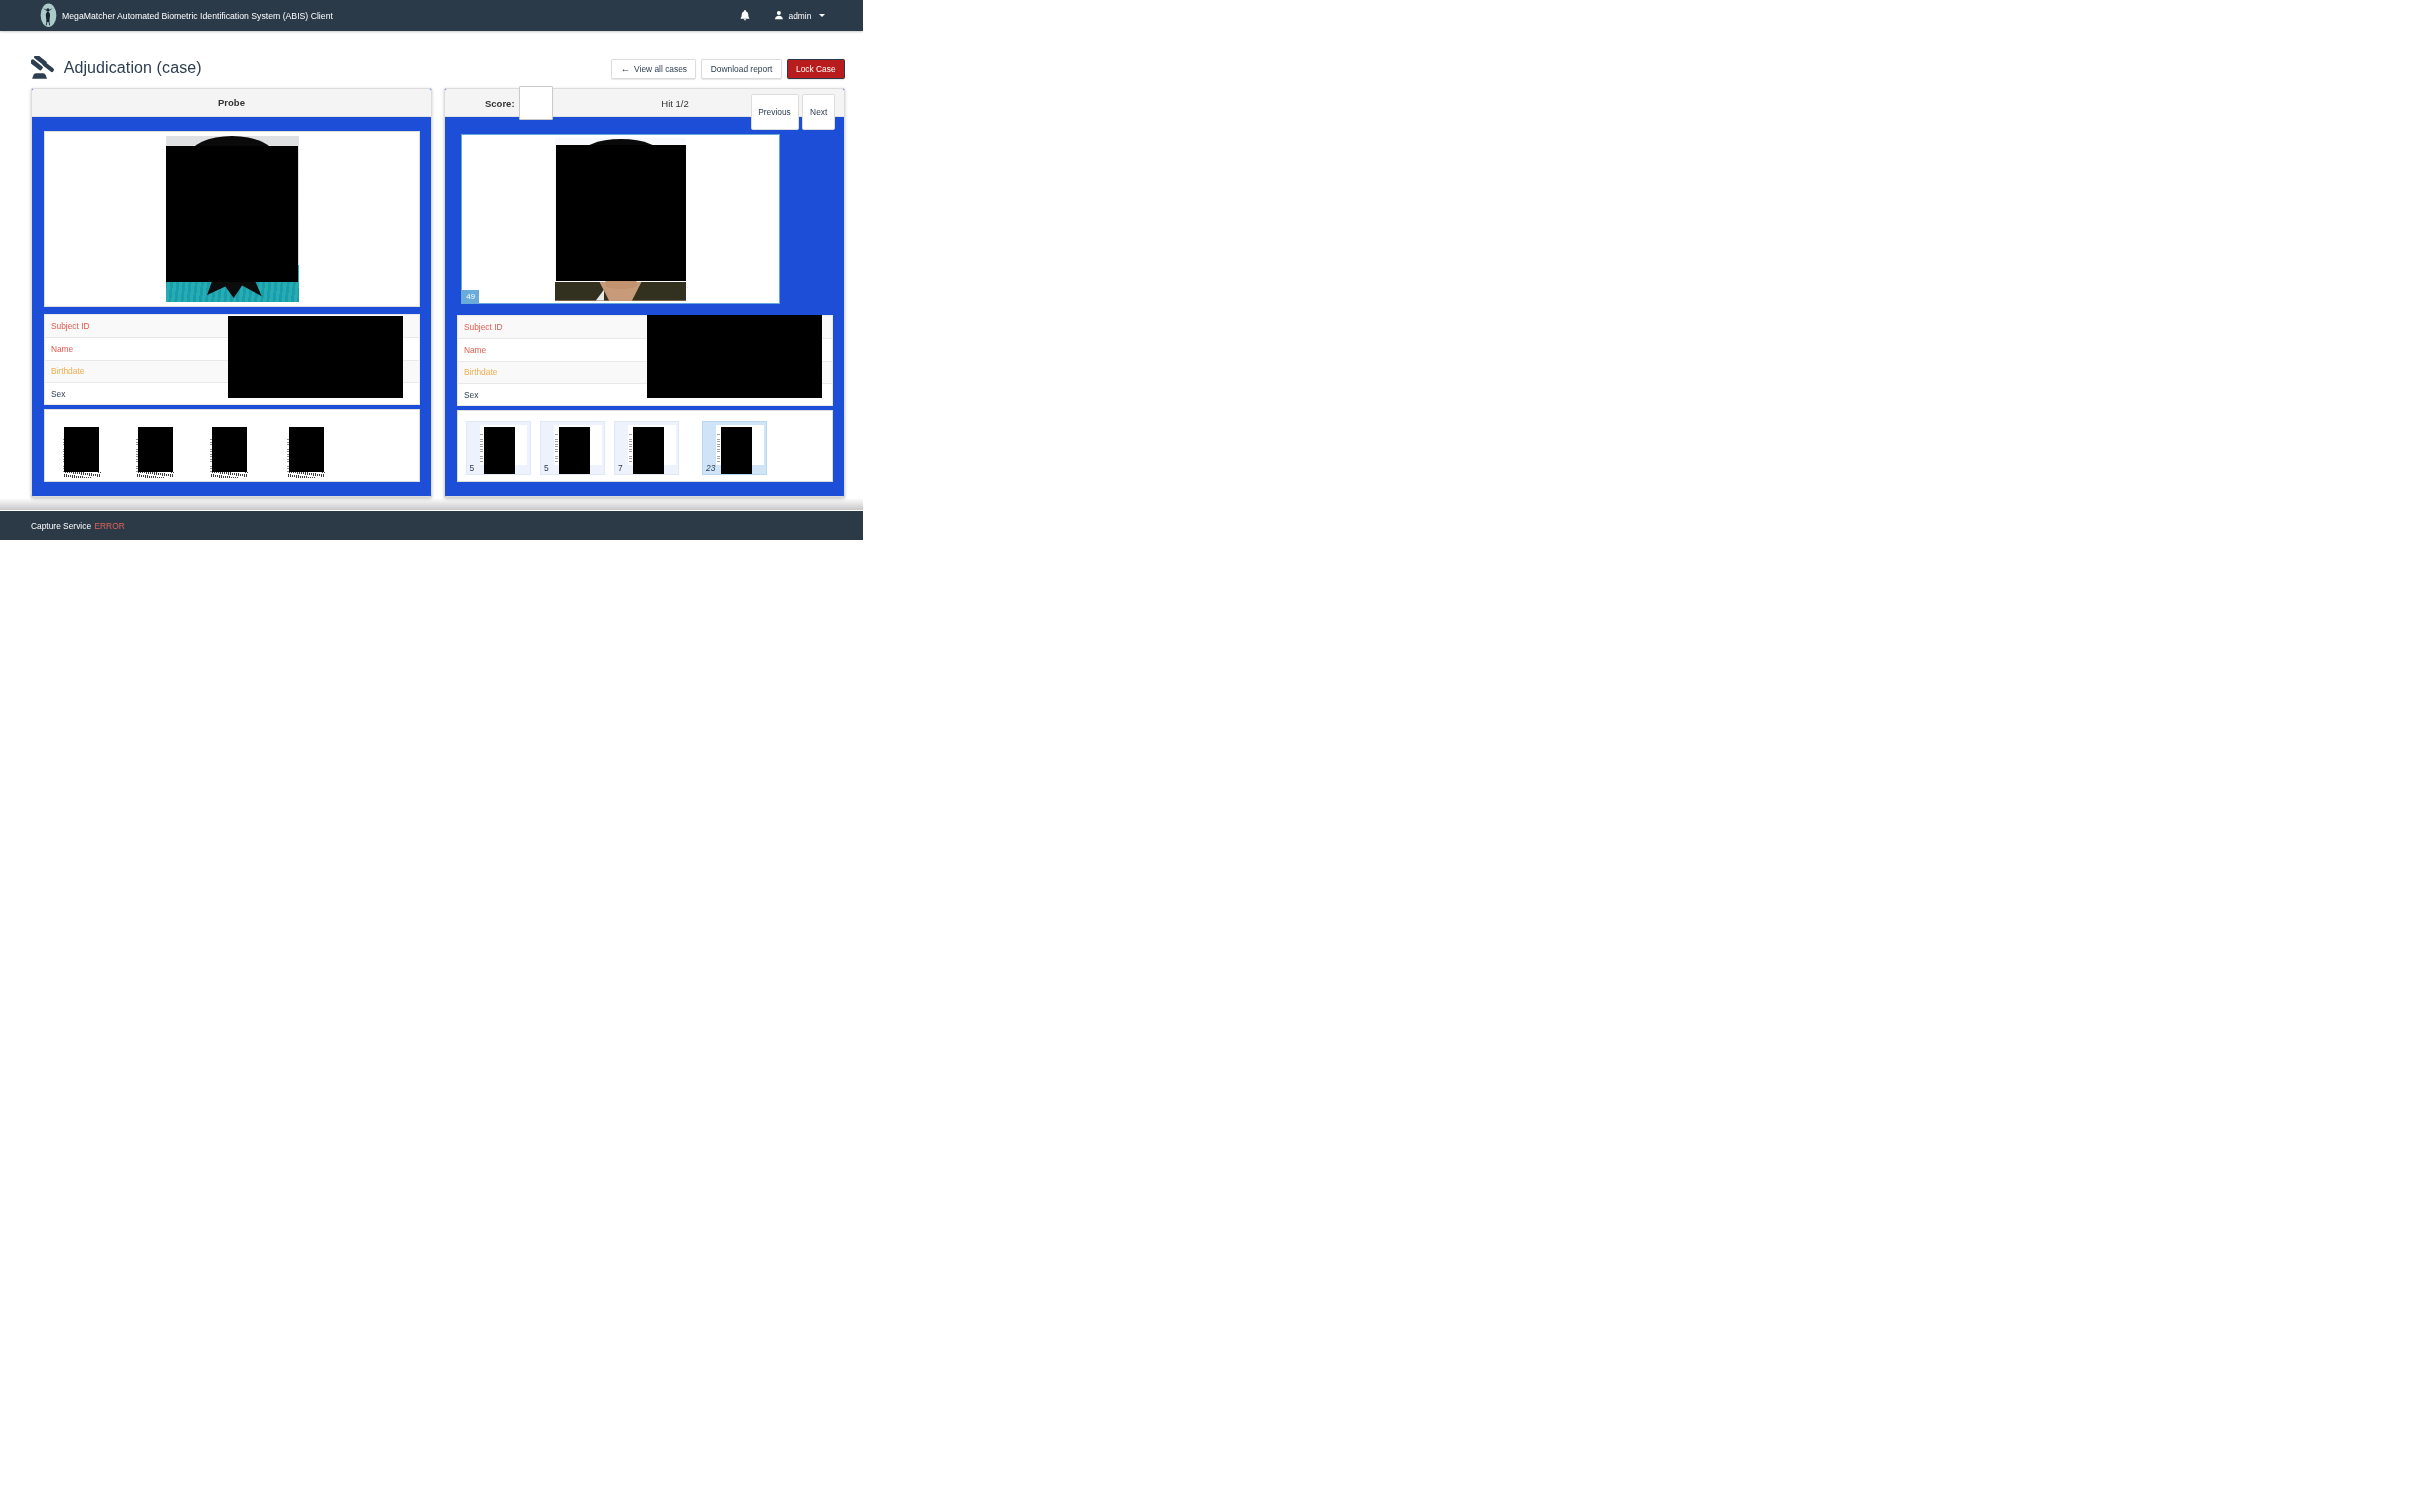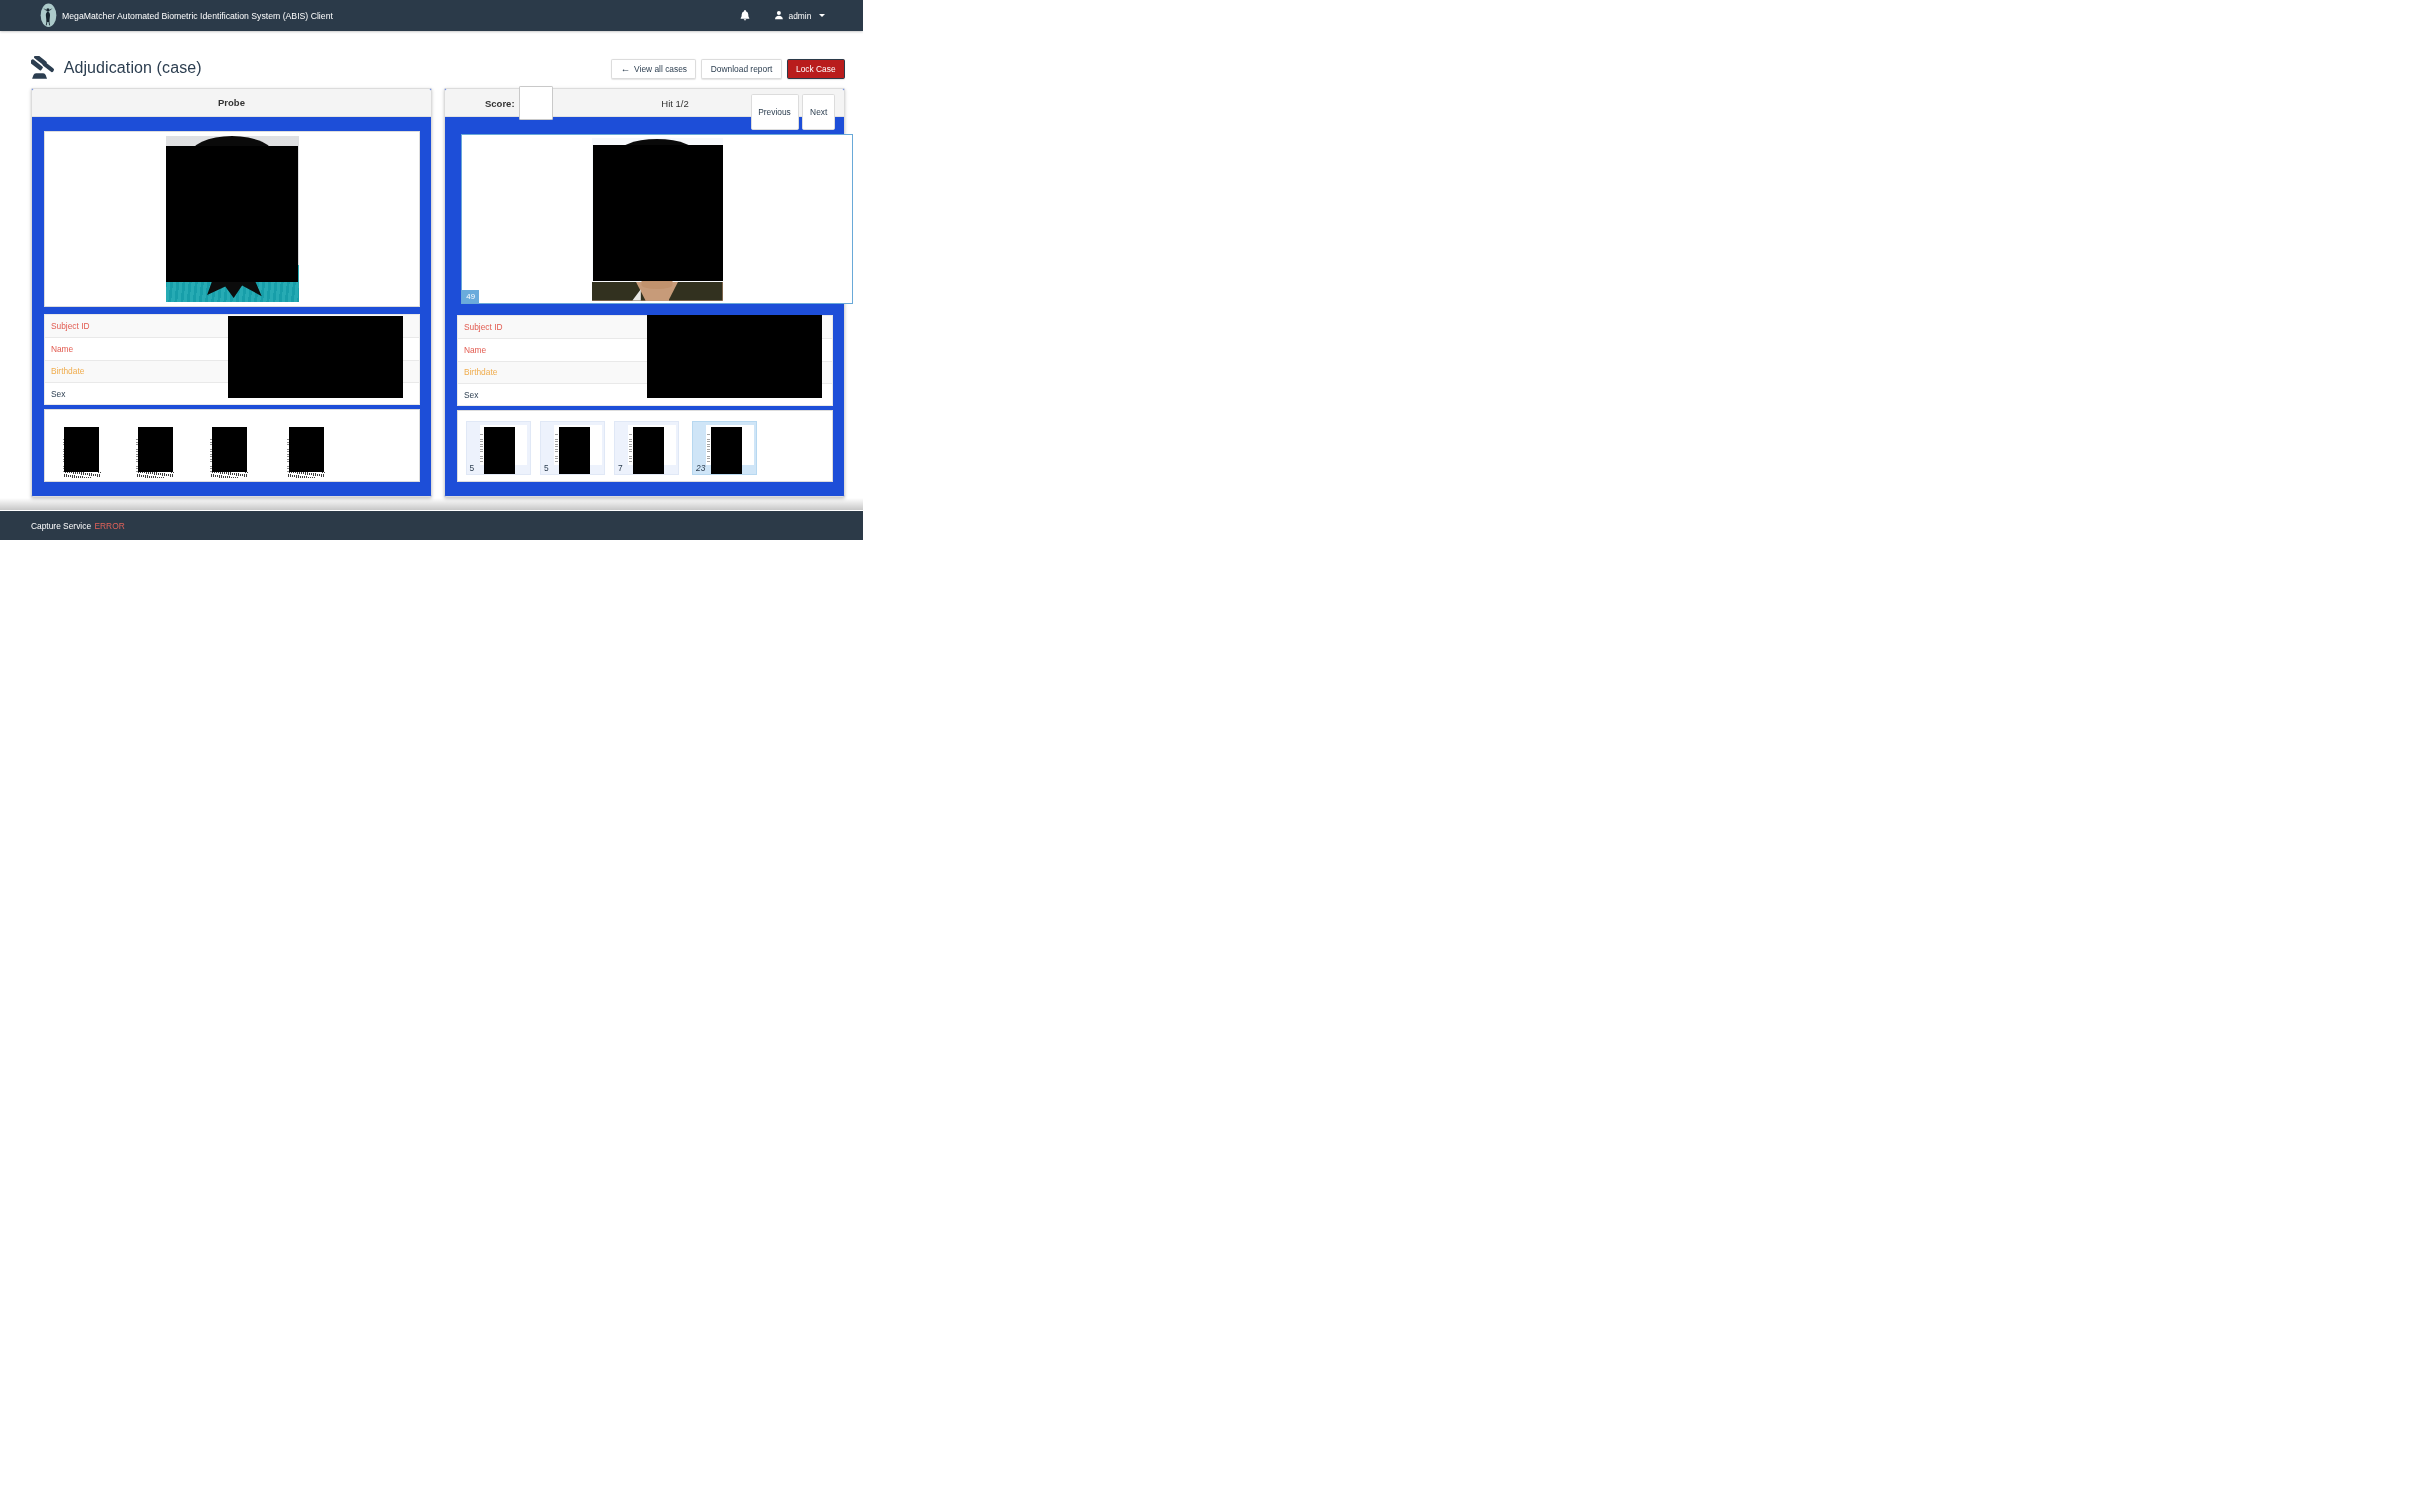--- a/index.html
+++ b/index.html
@@ -96,21 +96,21 @@
   .score-label { font-size:9.5px; font-weight:bold; color:#333; }
   .score-input { width:17px; height:19px; border:1.1px solid #c9c9c9; border-radius:1.1px; text-align:center;
     font-family:inherit; font-size:11px; font-weight:bold; color:#333; background:#fff; padding:16px;font-style:italic; }
   .hit-title { position:absolute; left:0; right:0; top:0; height:28px; display:flex; align-items:center;
     justify-content:center; padding-left:61px; font-size:9.5px; font-weight:normal; color:#333; }
   .pager { position:absolute; right:9px; top:4.5px; display:flex; gap:3.9px; }
   .btn-sm { height:36px; padding:0 6.7px; font-size:8.4px; box-shadow:none; }
 
   
   .hit-photo-frame {
-    position:absolute; left:16px; top:45px; width:392px; height:170px; background:#fff;
+    position:absolute; left:16px; top:45px; width:319px; height:170px; background:#fff;
     border:1.7px solid #69a9d8; display:flex; align-items:center; justify-content:center;
   }
   .hit-photo { position:relative; width:131px; height:163px; background:#f7f9fc; overflow:hidden; }
   .hit-hair { position:absolute; top:1.1px; left:50%; transform:translateX(-50%); width:84px; height:35px; background:#090909; border-radius:50% 50% 44% 44%; }
   .hit-redact { position:absolute; left:1.1px; top:7.8px; width:130px; height:136px; background:#000; z-index:3; }
   .jacket { position:absolute; left:0; right:0; bottom:0; height:19px; background:#c79b79; z-index:1; }
   .lapel-l { position:absolute; left:0; bottom:0; width:54px; height:19px; background:#32311f; clip-path:polygon(0 0,82% 0,100% 100%,0 100%); }
   .lapel-r { position:absolute; right:0; bottom:0; width:54px; height:19px; background:#32311f; clip-path:polygon(18% 0,100% 0,100% 100%,0 100%); }
   .collar { position:absolute; bottom:0; left:50%; margin-left:-24.6px; width:8.4px; height:11.2px; background:#e9e9e6; clip-path:polygon(0 100%,100% 0,100% 100%); z-index:2; }
   .chin { position:absolute; bottom:11.2px; left:50%; transform:translateX(-50%); width:31px; height:8.4px; background:#c1926d; border-radius:0 0 48% 48%; z-index:2; }
@@ -119,21 +119,21 @@
 
   
   .hit-fp-box { top:321px; height:72px; }
   .fp-card { position:absolute; top:10px; width:65px; height:54px; background:#edf2fc; border:0.6px solid #e0e8f6; cursor:pointer; }
   .fp-card .img { position:absolute; left:13px; top:2.8px; right:2.8px; bottom:9.5px; background:#fff; }
   .fp-card .img .tex { position:absolute; left:0.6px; top:7.8px; bottom:2.2px; width:2.8px; opacity:.5;
     background:repeating-linear-gradient(0deg,#444 0 0.6px,transparent 0.6px 1.7px); }
   .fp-card .blk { position:absolute; left:17.3px; top:4.5px; width:31px; height:47px; background:#000; z-index:2; }
   .fp-num { position:absolute; left:2.8px; bottom:0.6px; font-size:8.4px; color:#2c3e50; z-index:3; }
   .fp-card.selected { background:#cfe5f7; border-color:#b7d8f0; }
-  .fp-h1 { left:7.3px; } .fp-h2 { left:82px; } .fp-h3 { left:156px; } .fp-h4 { left:234px;font-style:italic; }
+  .fp-h1 { left:7.3px; } .fp-h2 { left:82px; } .fp-h3 { left:156px; } .fp-h4 { left:244px;font-style:italic; }
 
   
   .pre-footer-shade { position:absolute; left:0; right:0; top:498px; height:12.3px;
     background:linear-gradient(rgba(255,255,255,0),rgba(0,0,0,.22)); }
   .footer { position:absolute; left:0; right:0; top:511px; height:29px; background:#2c3a48;
     display:flex; align-items:center; padding:0 31px; font-size:8.4px; color:#fff; z-index:10; }
   .footer .err { color:#e0625a; margin-left:3.4px; }
 </style>
 </head>
 <body>

